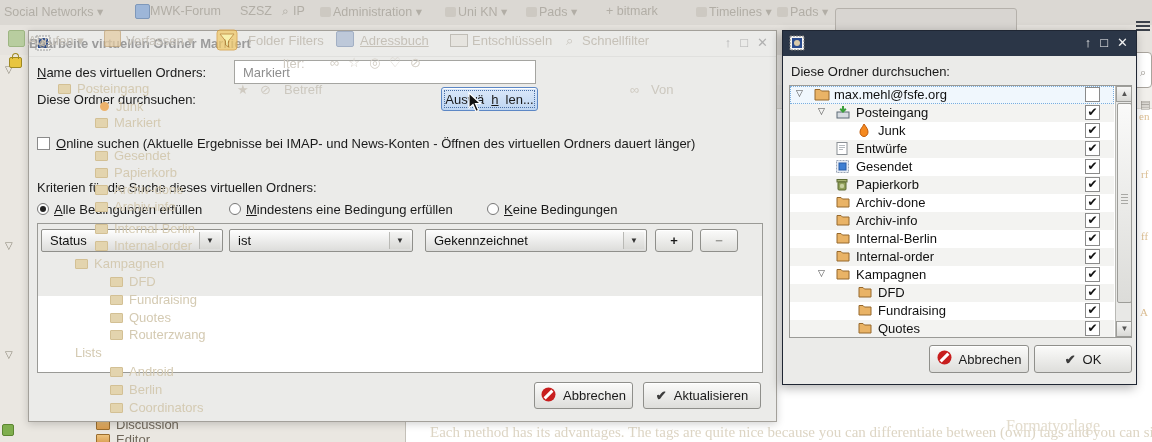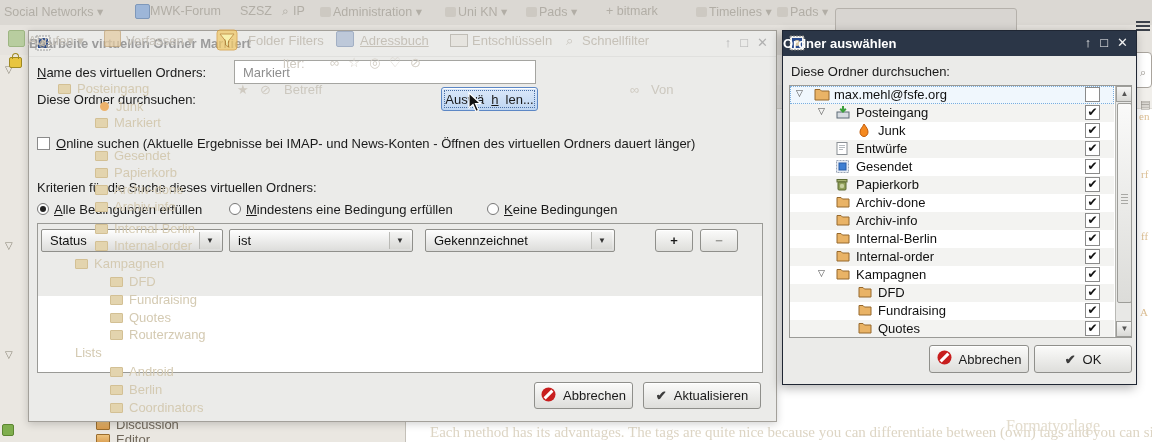--- a/index.html
+++ b/index.html
@@ -172,21 +172,21 @@
     <div class="greytop"></div>
   </div>
   <div class="dd" style="left:12px;top:198px;width:182px;">
     <span>Status</span>
       <span class="arr">▼</span>
   </div>
   <div class="dd" style="left:200px;top:198px;width:184px;">
     <span>ist</span>
       <span class="arr">▼</span>
   </div>
-  <div class="dd" style="left:396px;top:198px;width:190px;">
+  <div class="dd" style="left:396px;top:198px;width:222px;">
     <span>Gekennzeichnet</span>
       <span class="arr">▼</span>
   </div>
   <button class="btn pm" style="left:626px;top:198px;width:38px;height:23px;">+</button>
   <button class="btn pm" style="left:671px;top:198px;width:38px;height:23px;color:#9a9a96;">−</button>
 
   <button class="btn" style="left:505px;top:351px;width:99px;height:27px;">
     <span><svg width="15" height="15">
           <circle cx="7.5" cy="7.5" r="7" fill="#c81e1e"></circle>
           <rect x="2" y="6" width="11" height="3" fill="#fff" transform="rotate(-45 7.5 7.5)"></rect>
@@ -227,21 +227,20 @@
 
 <div id="dlg-sel" class="dlg">
   <div class="tbar">
     <span class="dlg-icon">
       <svg width="16" height="16">
           <rect x="1" y="1" width="14" height="14" fill="#f4f4f2" stroke="#777" stroke-dasharray="2 1"></rect>
           <rect x="3" y="3" width="10" height="10" fill="#2a4b8d"></rect>
           <circle cx="8" cy="8" r="3" fill="#d9c9a8"></circle>
         </svg>
     </span>
-    <span class="ttl">Ordner auswählen</span>
     <span class="wbtns">
       <span>↑</span>
       <span>□</span>
       <span>✕</span>
     </span>
   </div>
   <span class="lbl" style="left:8px;top:33px;">Diese Ordner durchsuchen:</span>
   <div id="tree-box">
     <div id="tree-rows">
         <div class="trow sel" style="top: 0px;">

